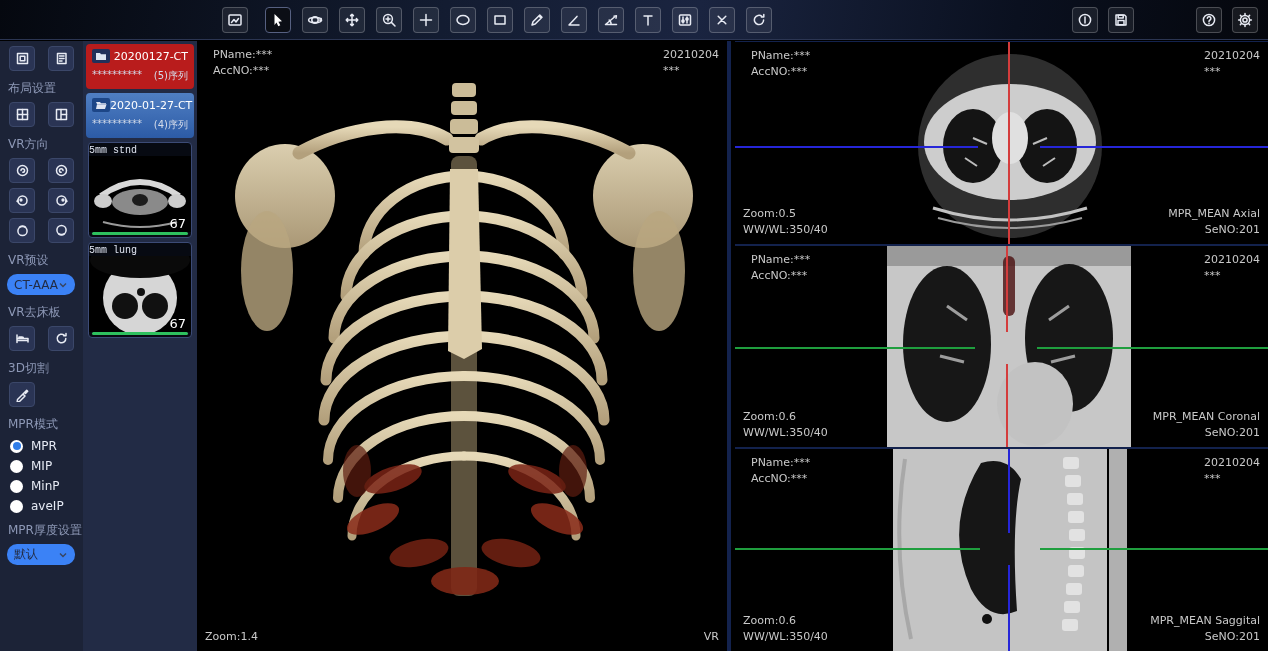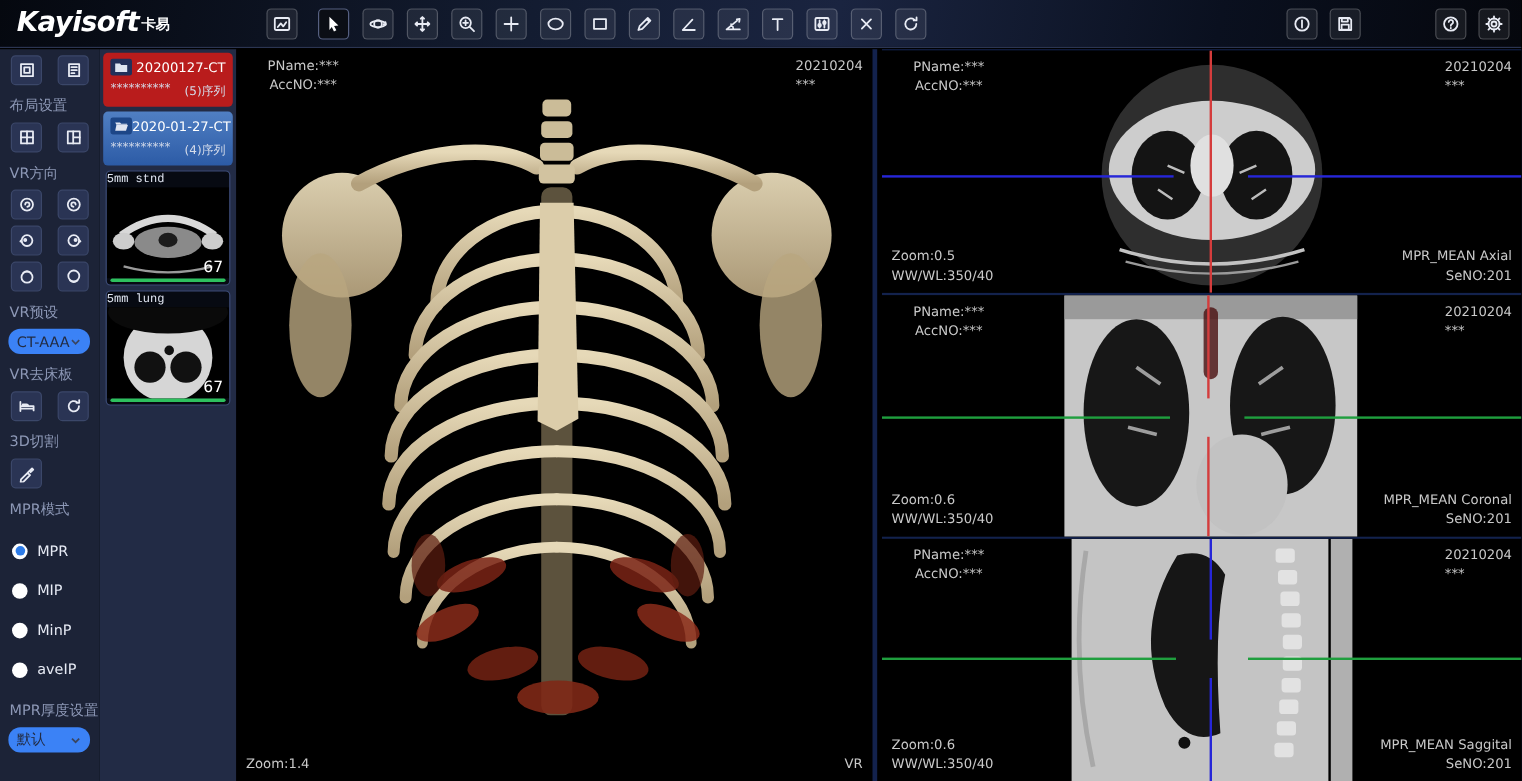--- a/index.html
+++ b/index.html
@@ -28,21 +28,21 @@
   .sidebar { position:absolute; left:0; top:41px; width:83px; height:625px;
     background:#1c2337; color:#96a1bd; }
   .slabel { font-size:12px; color:#8d98b6; padding-left:8px; margin:9px 0 5px; white-space:nowrap; }
   .srow { display:flex; justify-content:space-between; padding:0 9px; margin:5px 0; }
   .srow.single { justify-content:flex-start; }
   .sbtn { width:26px; height:25px; border-radius:4px; background:#2a3454;
     border:1px solid #3b4769; display:flex; align-items:center; justify-content:center; cursor:pointer; }
   .pill { margin:2px 7px; height:21px; background:#3b82f6; border-radius:10px; display:flex;
     align-items:center; justify-content:space-between; padding:0 7px; width:68px; cursor:pointer; }
   .pill span { font-size:12px; color:#222c44; }
-  .radio-row { display:flex; align-items:center; gap:8px; padding-left:10px; margin:19px 0; cursor:pointer; }
+  .radio-row { display:flex; align-items:center; gap:8px; padding-left:10px; margin:6px 0; cursor:pointer; }
   .radio { width:13px; height:13px; border-radius:50%; background:#fff; position:relative; flex:0 0 13px; }
   .radio.sel::after { content:''; position:absolute; inset:2.5px; border-radius:50%; background:#2e7ce8; }
   .radio-row .rlab { font-size:12px; color:#e6eaf4; }
 
   
   .series { position:absolute; left:83px; top:41px; width:114px; height:610px;
     background:#222b45; padding:3px 3px; }
   .study { border-radius:4px; margin-bottom:4px; padding:5px 6px 6px; background:#b91c1c; cursor:pointer; }
   .study.selected { background:linear-gradient(180deg,#507fc3 0%,#2c5ba6 100%); }
   .study .r1 { display:flex; align-items:center; justify-content:space-between; }
@@ -55,21 +55,21 @@
   .thumb.selected { border-color:#8cb2e4; }
   .thumb .tlabel { text-align:left; font-size:10px; color:#dfe4f0; padding-top:2px;font-family:Liberation Mono, monospace; }
   .thumb svg { display:block; margin:0 auto; }
   .thumb .count { position:absolute; right:5px; bottom:6px; color:#fff; font-size:13px; }
   .thumb .bar { position:absolute; left:3px; right:3px; bottom:2px; height:3px; background:#2ec05e; border-radius:2px; }
 
   
   .main { position:absolute; left:197px; top:41px; width:534px; height:610px; background:#000;
     border-right:4px solid #13224d; }
   .ov { position:absolute; font-size:11px; color:#c9c9c9; line-height:16px; z-index:5; }
-  .ov.tl { left:26px; top:6px;text-align:center; }
+  .ov.tl { left:16px; top:6px; }
   .ov.tr { right:8px; top:6px; text-align:left; }
   .ov.bl { left:8px; bottom:6px; }
   .ov.br { right:8px; bottom:6px; text-align:right; }
 
   
   .rcol { position:absolute; left:735px; top:41px; width:533px; height:610px;
     background:#13224d; display:flex; flex-direction:column; gap:2px; padding-top:1px; }
   .mpr { position:relative; background:#000; overflow:hidden; flex:1; }
   .line { position:absolute; z-index:4; }
   .vl { width:2px; top:0; bottom:0; }
@@ -77,21 +77,20 @@
   .red { background:#d43c3c; } .blue { background:#2626d8; } .green { background:#1f9e3e; }
 
   .imgfill { position:absolute; inset:0; z-index:1; }
 </style>
 </head>
 <body>
 
 <div class="app">
 
   <div class="topbar">
-    <div class="logo"><span>Kayisoft</span><span class="cjk">卡易</span></div>
 
     <div class="tools">
       <div class="tbtn first" title="2D">
         <svg width="16" height="16">
             <g class="ic">
               <rect x="2" y="3" width="12" height="10" rx="1"></rect>
               <path d="M4.5 10.5l2.5-3 2 2.5 2.5-3.5"></path>
             </g>
           </svg>
       </div>

